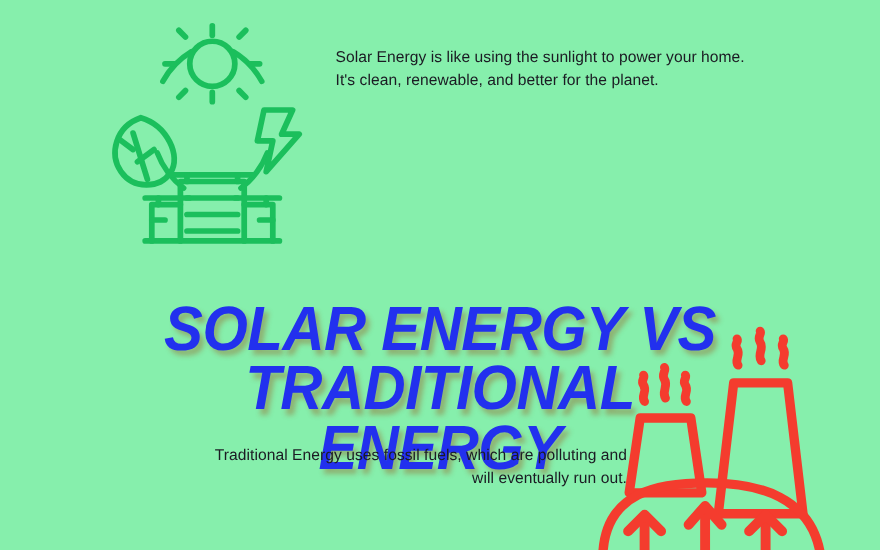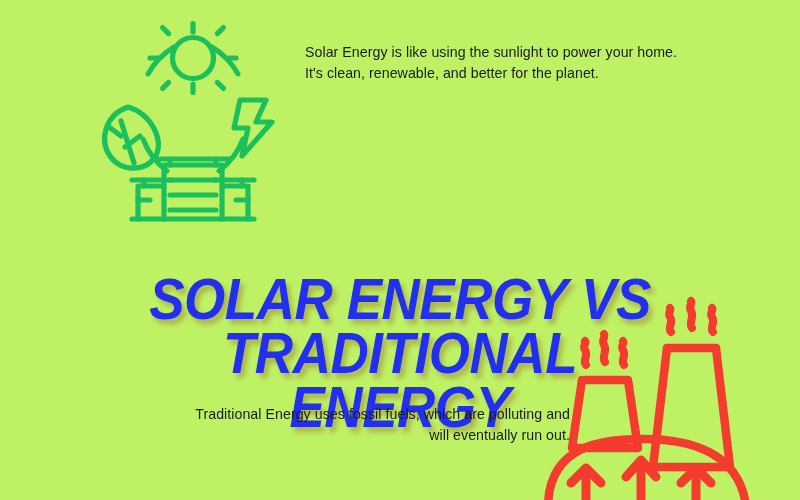--- a/index.html
+++ b/index.html
@@ -10,21 +10,21 @@
   body {
     width: 800px;
     height: 500px;
     overflow: hidden;
     font-family: "Liberation Sans", sans-serif;
   }
   #poster {
     position: relative;
     width: 800px;
     height: 500px;
-    background: #bef264;
+    background: #86efac;
     overflow: hidden;
   }
 
   
   #solar-icon-group {
     position: absolute;
     left: 88px;
     top: 14px;
     width: 210px;
     height: 212px;

